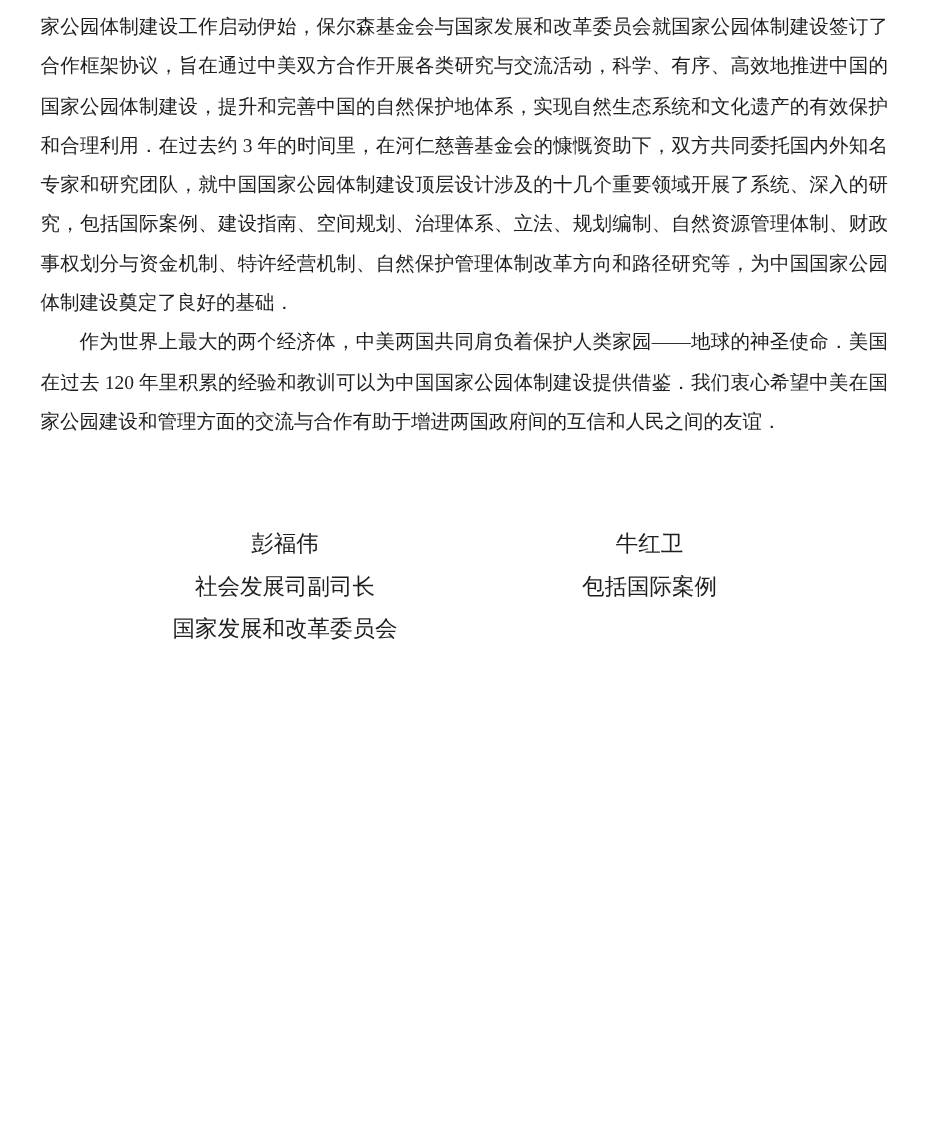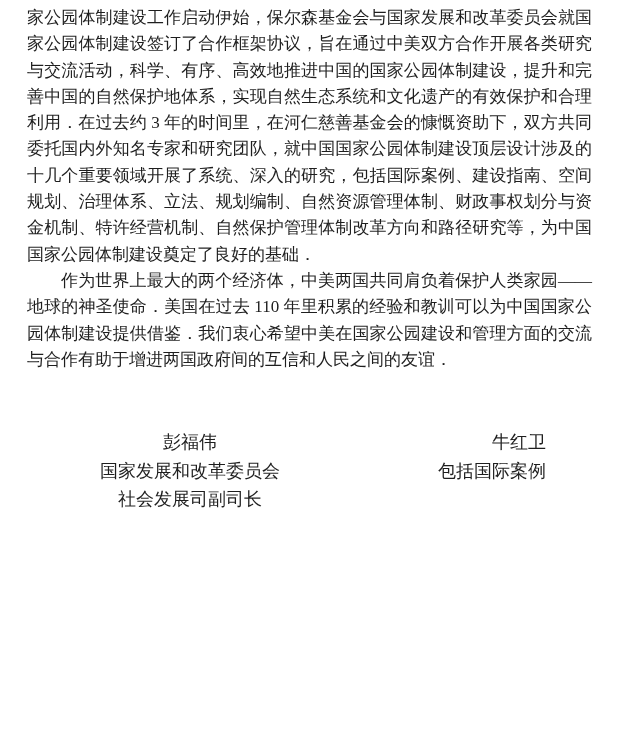--- a/index.html
+++ b/index.html
@@ -13,21 +13,21 @@
     height: 754px;
     box-sizing: border-box;
     background: #ffffff;
     padding: 5px 27px 0 27px;
     overflow: hidden;
     font-family: "Liberation Serif", "DejaVu Serif", serif;
     color: #1e1e1e;
   }
   .para {
     margin: 0;
-    font-size: 17px;
+    font-size: 13px;
     line-height: 26.3px;
     text-align: justify;
     text-justify: inter-ideograph;
     color: #1e1e1e;
     word-break: break-all;
   }
   .para.indent {
     text-indent: 2em;
   }
   .signatures {
@@ -37,44 +37,43 @@
   .sig-col {
     text-align: center;
   }
   .sig-col.left {
     width: 260px;
     margin-left: 33px;
   }
   .sig-col.right {
     width: 226px;
     margin-left: 0;
-    text-align: right;
   }
   .sig-line {
-    font-size: 18px;
+    font-size: 15px;
     line-height: 28.5px;
     white-space: nowrap;
   }
 </style>
 </head>
 <body>
 
 <div class="page">
 
   <p class="para">家公园体制建设工作启动伊始，保尔森基金会与国家发展和改革委员会就国家公园体制建设签订了合作框架协议，旨在通过中美双方合作开展各类研究与交流活动，科学、有序、高效地推进中国的国家公园体制建设，提升和完善中国的自然保护地体系，实现自然生态系统和文化遗产的有效保护和合理利用．在过去约 3 年的时间里，在河仁慈善基金会的慷慨资助下，双方共同委托国内外知名专家和研究团队，就中国国家公园体制建设顶层设计涉及的十几个重要领域开展了系统、深入的研究，包括国际案例、建设指南、空间规划、治理体系、立法、规划编制、自然资源管理体制、财政事权划分与资金机制、特许经营机制、自然保护管理体制改革方向和路径研究等，为中国国家公园体制建设奠定了良好的基础．</p>
 
 
-  <p class="para indent">作为世界上最大的两个经济体，中美两国共同肩负着保护人类家园——地球的神圣使命．美国在过去 110 年里积累的经验和教训可以为中国国家公园体制建设提供借鉴．我们衷心希望中美在国家公园建设和管理方面的交流与合作有助于增进两国政府间的互信和人民之间的友谊．</p>
+  <p class="para indent">作为世界上最大的两个经济体，中美两国共同肩负着保护人类家园——地球的神圣使命．美国在过去 120 年里积累的经验和教训可以为中国国家公园体制建设提供借鉴．我们衷心希望中美在国家公园建设和管理方面的交流与合作有助于增进两国政府间的互信和人民之间的友谊．</p>
 
 
   <div class="signatures">
     <div class="sig-col left">
       <div class="sig-line">彭福伟</div>
+      <div class="sig-line">社会发展司副司长</div>
       <div class="sig-line">国家发展和改革委员会</div>
-      <div class="sig-line">社会发展司副司长</div>
     </div>
     <div class="sig-col right">
       <div class="sig-line">牛红卫</div>
       <div class="sig-line">包括国际案例</div>
     </div>
   </div>
 
 </div>
 
 </body></html>

